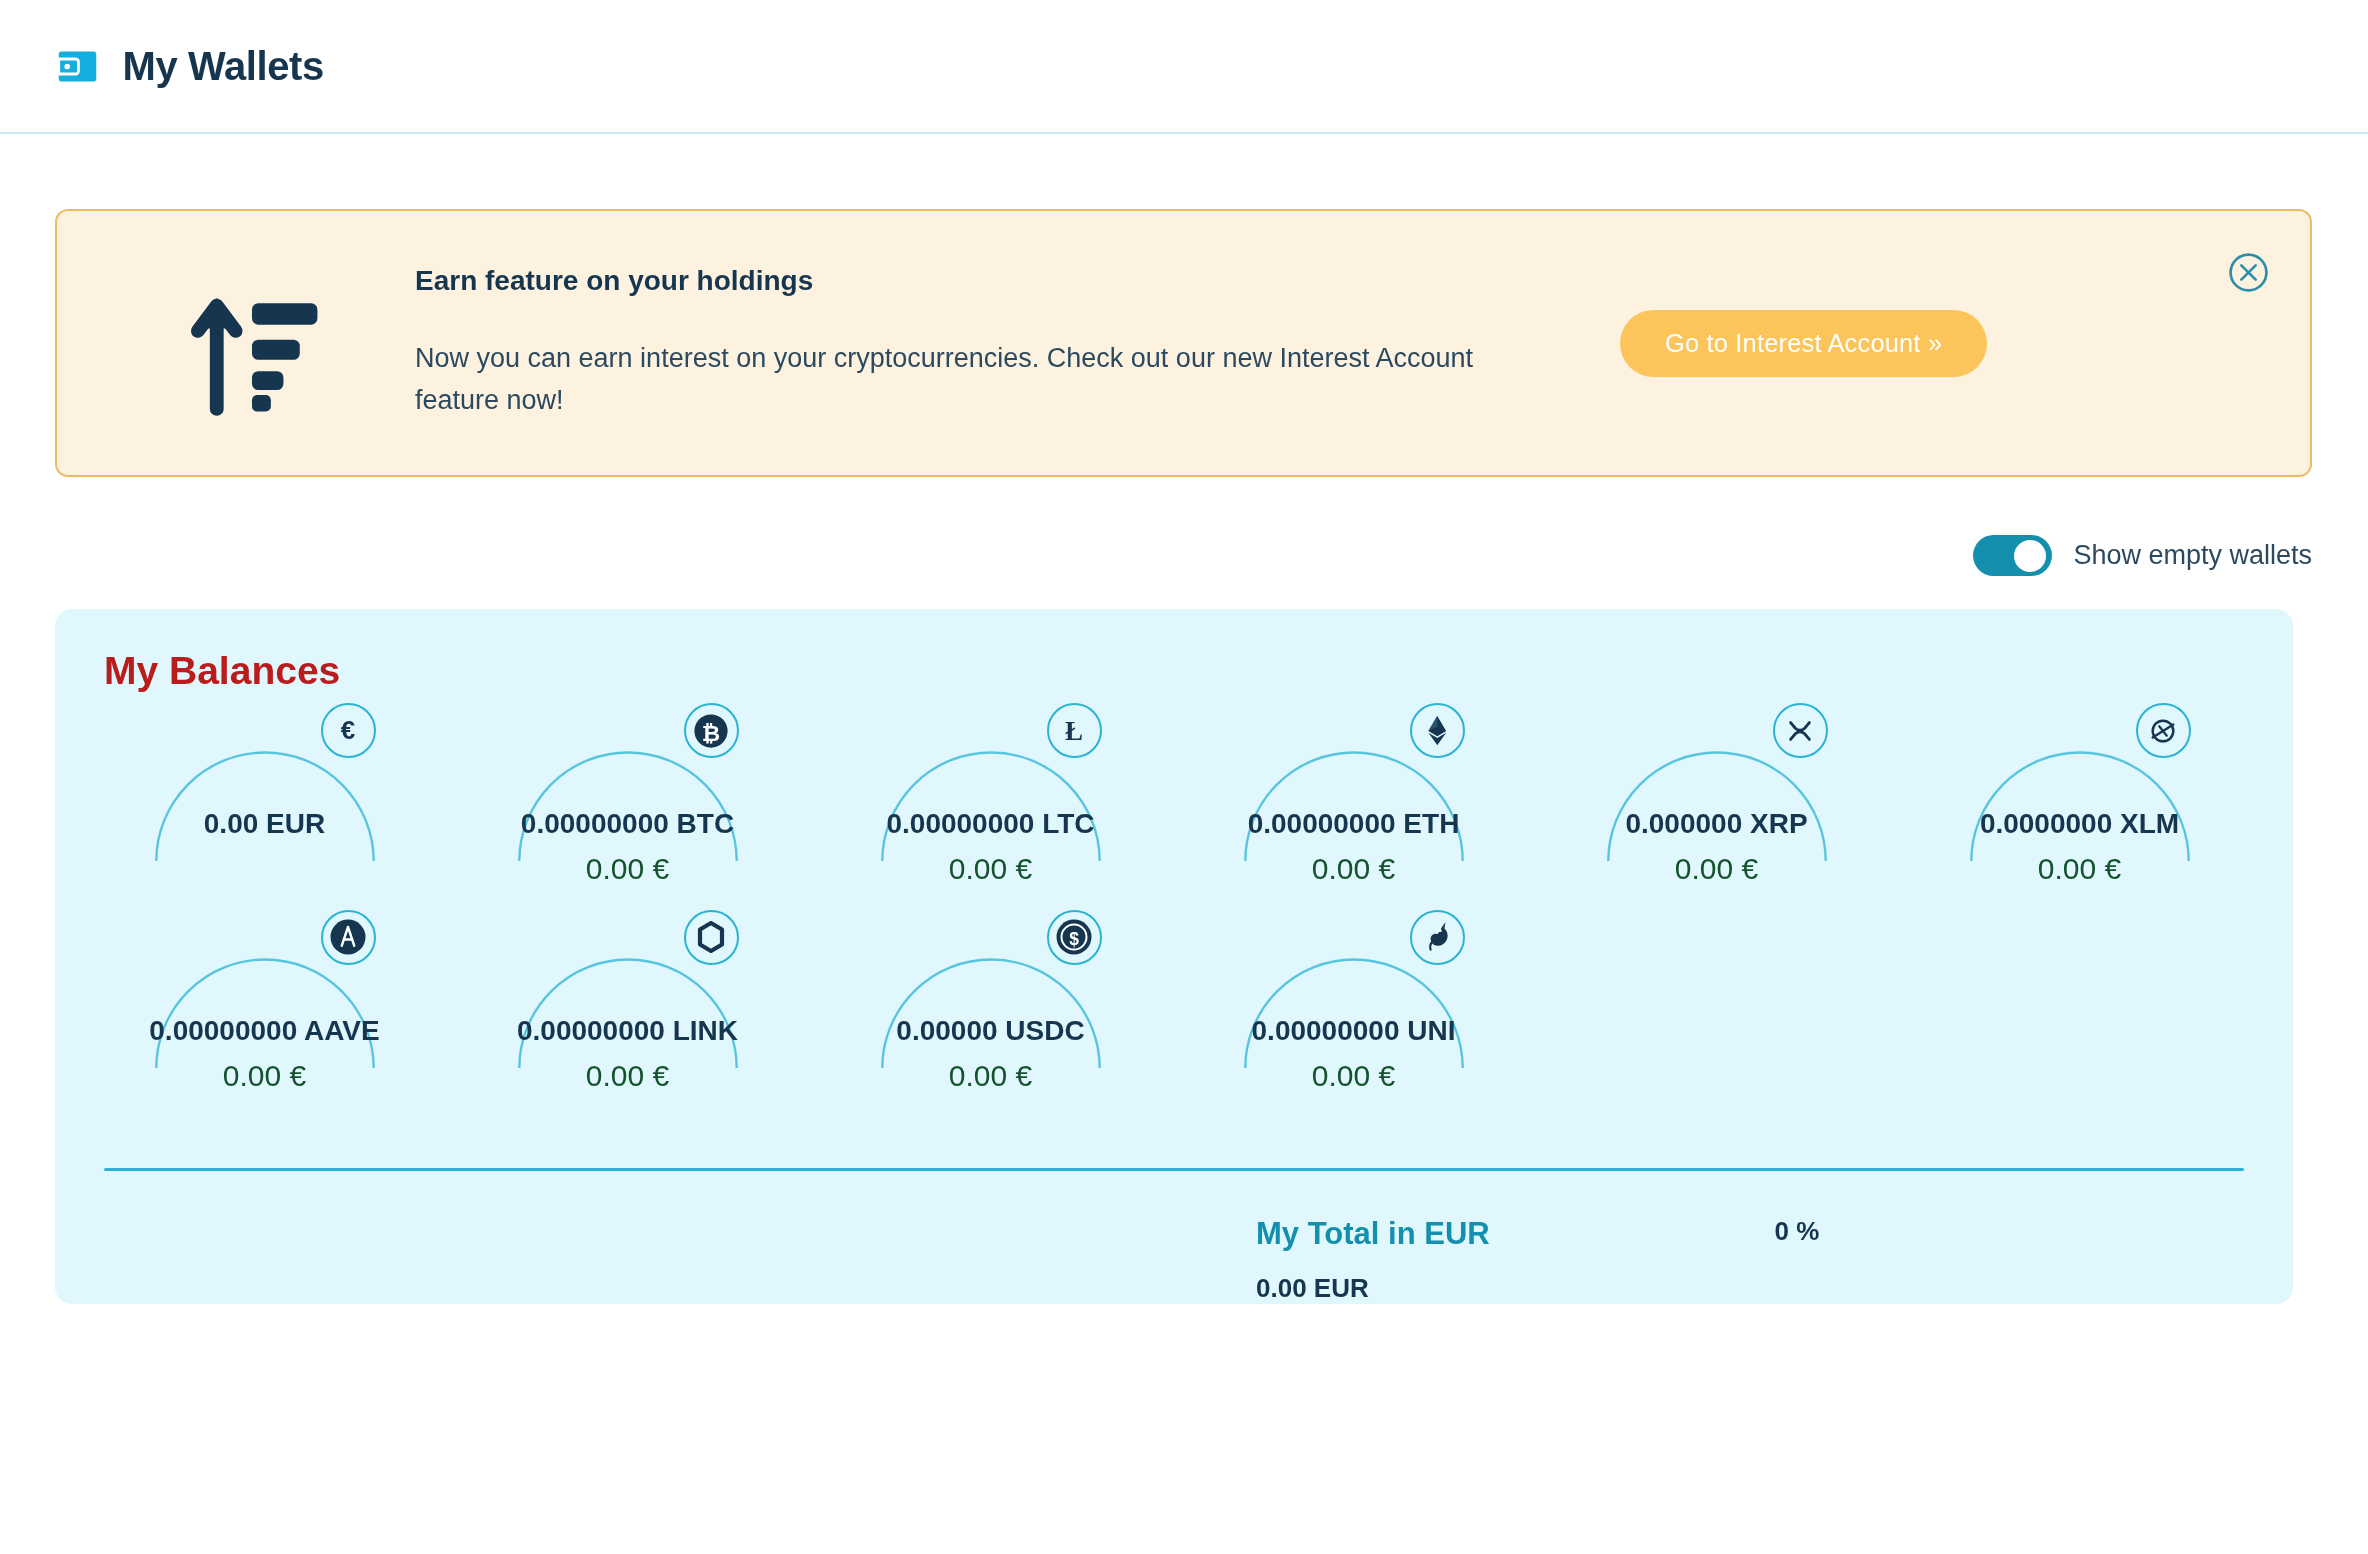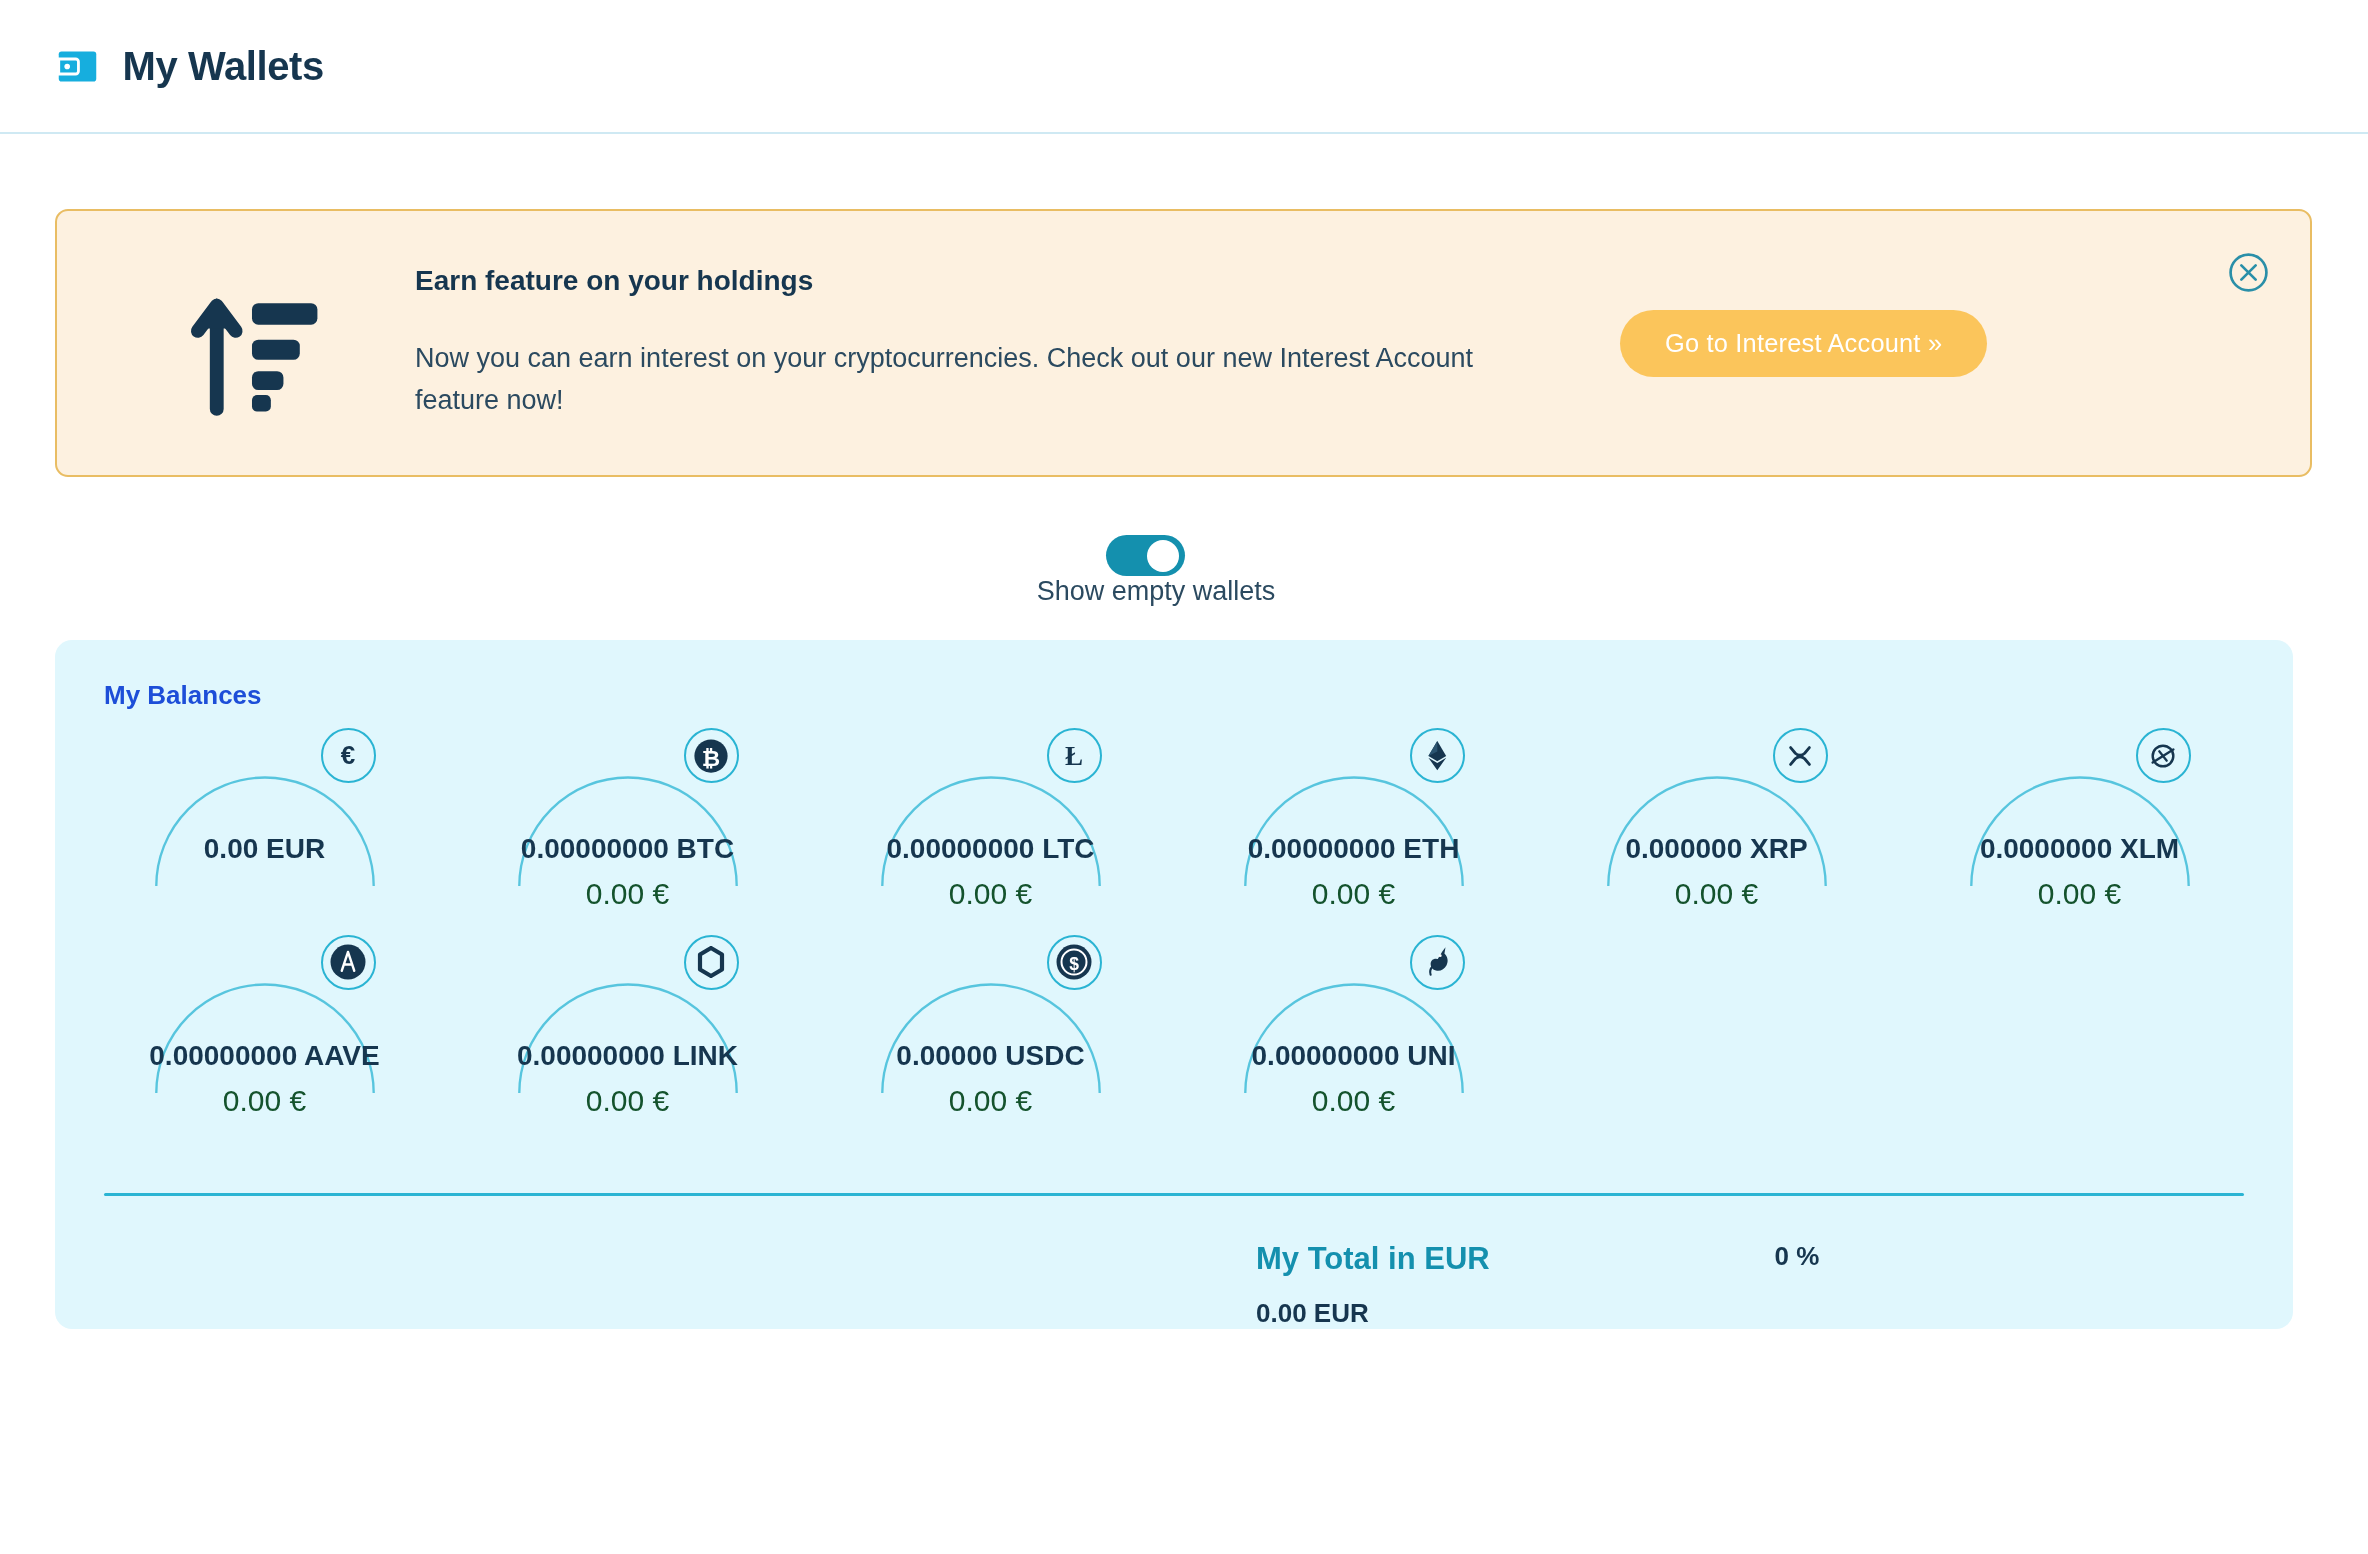--- a/index.html
+++ b/index.html
@@ -85,21 +85,20 @@
     height: 43px;
     cursor: pointer;
   }
 
   
   .toggle-row {
     display: flex;
     align-items: center;
     justify-content: flex-end;
     padding: 58px 56px 0 0;
-    flex-direction: column;
   }
   .switch {
     width: 79px;
     height: 41px;
     border-radius: 21px;
     background: #1490ae;
     position: relative;
     margin-right: 21px;
     cursor: pointer;
     flex: none;
@@ -118,25 +117,25 @@
   
   .balances-card {
     margin: 33px 75px 0 55px;
     background: #e0f7fd;
     border-radius: 17px;
     padding: 40px 0 0 0;
     min-height: 612px;
     box-sizing: border-box;
   }
   .balances-title {
-    font-size: 26px;
-    font-weight: 700;
-    color: #1d4ed8;
+    font-size: 39px;
+    font-weight: 700;
+    color: #b91c1c;
     padding-left: 49px;
-    margin-bottom: 17px;
+    margin-bottom: 10px;
   }
   .wallet-grid {
     display: flex;
     padding: 0 28px;
   }
   .wallet-grid.row2 { margin-top: 4.7px; }
   .wallet-cell {
     width: 363px;
     flex: none;
     position: relative;

